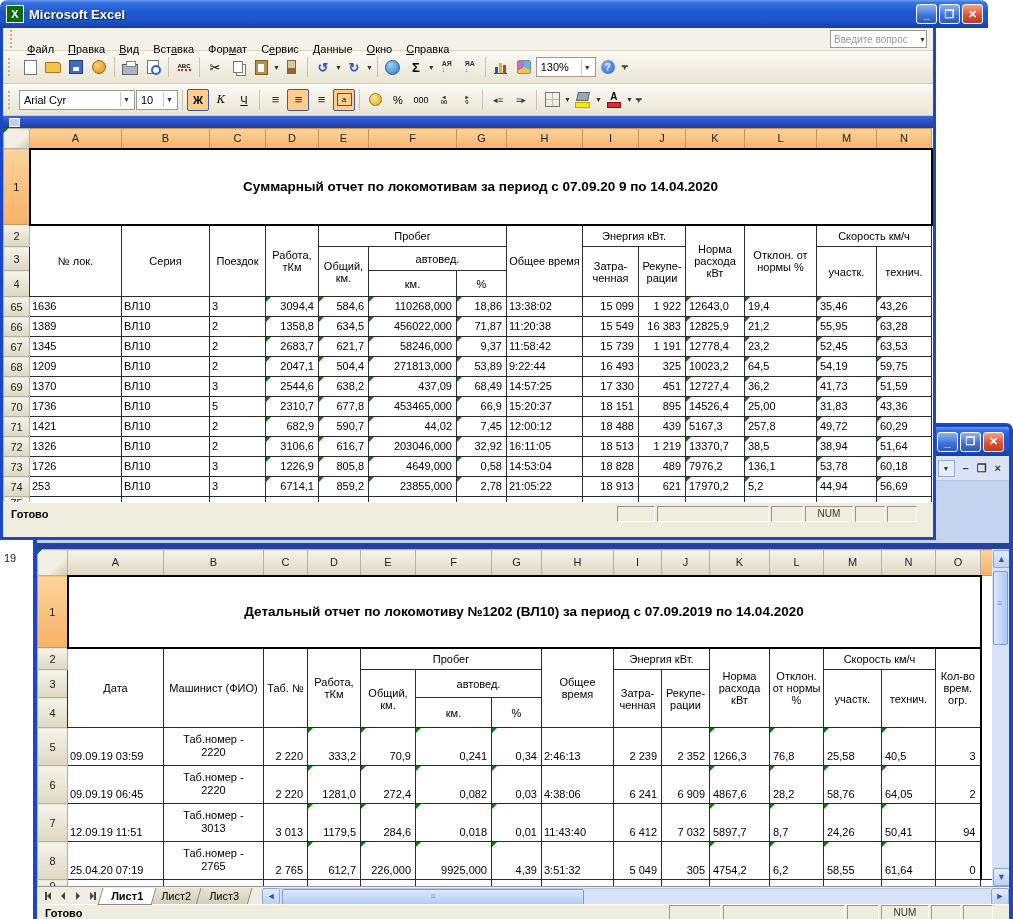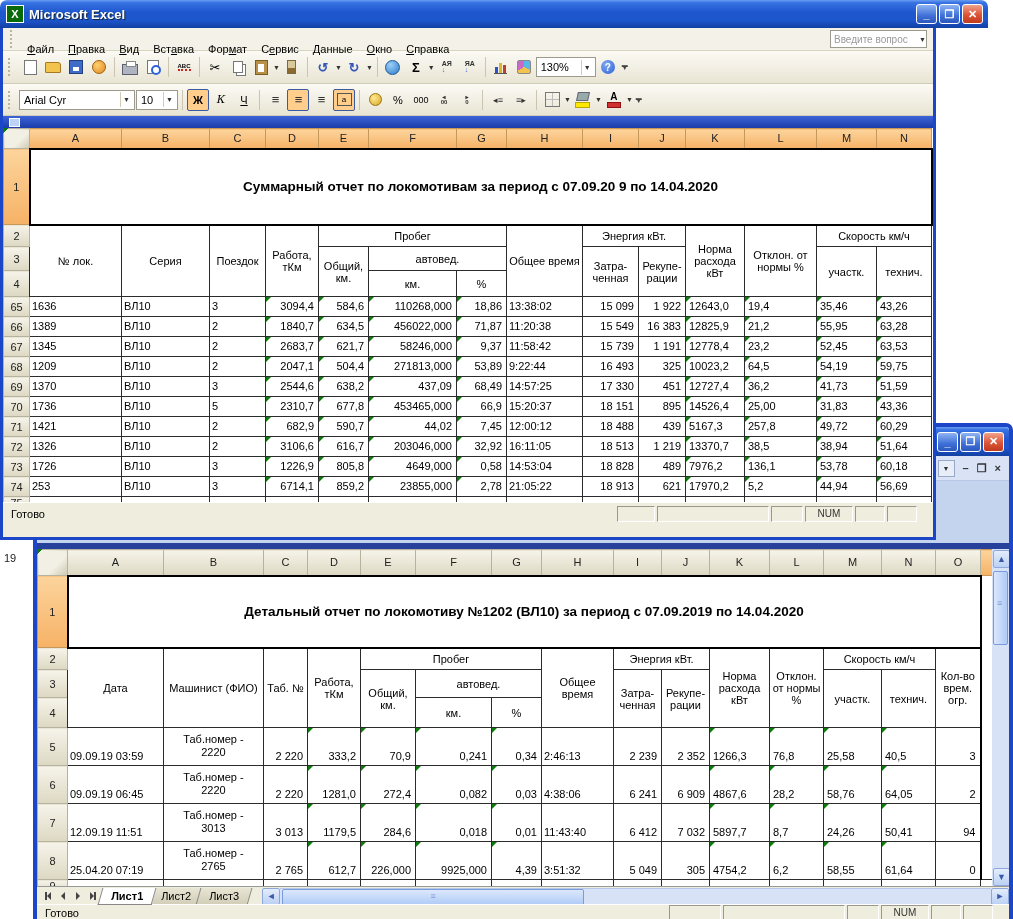--- a/index.html
+++ b/index.html
@@ -102,21 +102,21 @@
   .al{text-align:left;padding-left:3px !important;}
   .ar{text-align:right;padding-right:4px !important;}
   .ac{text-align:left;}
   .pre{white-space:pre-line;vertical-align:middle !important;line-height:12px;text-align:center;}
   td.mark:before{content:"";position:absolute;left:0;top:0;border-top:5px solid #0B7B0B;border-right:5px solid transparent;}
   tr.partial td{height:6px;border:1px solid #2b2b2b;overflow:hidden;padding:0;}
   tr.partial td.rowhdr{border:1px solid #B5B2A0;}
   td.sliver{border:none;border-left:2px solid #000;background:#fff;}
   
   .statusbar{background:#EFEDDE;border-top:1px solid #fff;display:flex;align-items:center;font-size:11px;padding:0 2px;}
-  .status-msg{padding-left:6px;}
+  .status-msg{padding-left:6px;font-weight:bold;}
   .status-cells{margin-left:auto;display:flex;gap:2px;align-items:center;padding-right:14px;}
   .scell{height:14px;border:1px solid;border-color:#9a988a #fff #fff #9a988a;font-size:10px;
          display:flex;align-items:center;justify-content:center;color:#333;}
   
   .tabstrip{position:absolute;left:0;right:0;bottom:15px;height:18px;background:#EFEDDE;display:flex;align-items:center;border-top:1px solid #999;}
   .navbtns{display:flex;gap:1px;padding:0 4px;}
   .navbtn{width:14px;height:14px;display:flex;align-items:center;justify-content:center;background:#EFEDDE;}
   .tri{width:0;height:0;border:4px solid transparent;}
   .tri.left{border-right-color:#444;border-left-width:0;}
   .tri.right{border-left-color:#444;border-right-width:0;}
@@ -706,21 +706,21 @@
               <td class="rc al mark">12643,0</td>
               <td class="rc al mark">19,4</td>
               <td class="rc al mark">35,46</td>
               <td class="rc al mark">43,26</td>
             </tr>
             <tr class="data-row data-top" style="height: 20px;">
               <td class="rowhdr">66</td>
               <td class="rc ac">1389</td>
               <td class="rc ac">ВЛ10</td>
               <td class="rc ac">2</td>
-              <td class="rc ar mark">1840,7</td>
+              <td class="rc ar mark">1358,8</td>
               <td class="rc ar mark">634,5</td>
               <td class="rc ar mark">456022,000</td>
               <td class="rc ar mark">71,87</td>
               <td class="rc ac">11:20:38</td>
               <td class="rc ar">15 549</td>
               <td class="rc ar">16 383</td>
               <td class="rc al mark">12825,9</td>
               <td class="rc al mark">21,2</td>
               <td class="rc al mark">55,95</td>
               <td class="rc al mark">63,28</td>

